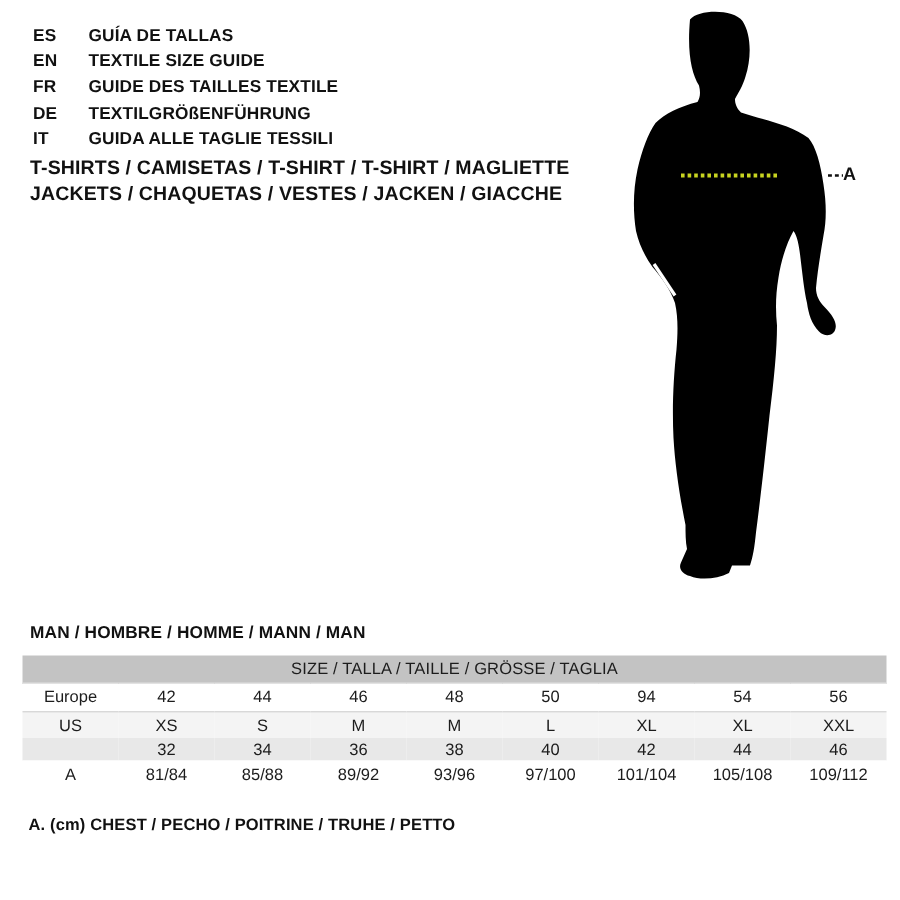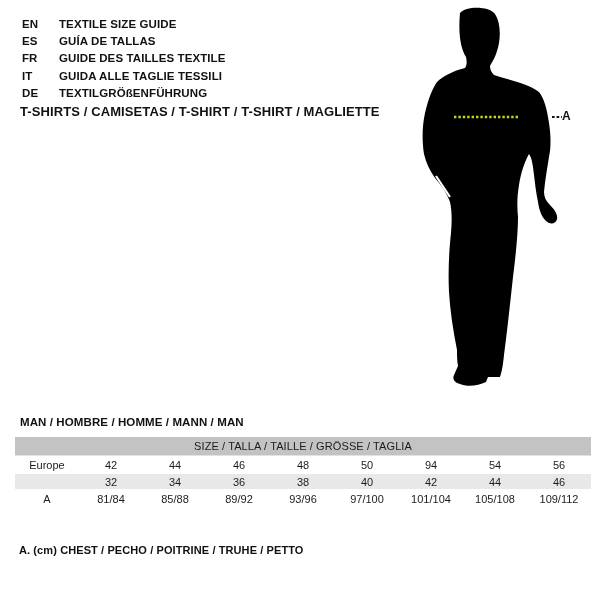--- a/index.html
+++ b/index.html
@@ -42,43 +42,44 @@
   tr.row-a td{background:#ffffff;height:19px;}
   td.lbl{text-align:left;padding-left:5px;margin-top:45px;}
   
   .footnote{position:absolute;left:19px;top:544px;font-size:11px;font-weight:700;letter-spacing:.1px;white-space:pre;}
 </style>
 </head>
 <body>
 
 <div class="lang-block">
   <div class="lang-row">
+    <span class="lang-code">ES</span>
+    <span class="lang-label">GUÍA DE TALLAS</span>
+  </div>
+  <div class="lang-row">
     <span class="lang-code">EN</span>
     <span class="lang-label">TEXTILE SIZE GUIDE</span>
-  </div>
-  <div class="lang-row">
-    <span class="lang-code">ES</span>
-    <span class="lang-label">GUÍA DE TALLAS</span>
   </div>
   <div class="lang-row">
     <span class="lang-code">FR</span>
     <span class="lang-label">GUIDE DES TAILLES TEXTILE</span>
   </div>
   <div class="lang-row">
+    <span class="lang-code">DE</span>
+    <span class="lang-label">TEXTILGRÖßENFÜHRUNG</span>
+  </div>
+  <div class="lang-row">
     <span class="lang-code">IT</span>
     <span class="lang-label">GUIDA ALLE TAGLIE TESSILI</span>
-  </div>
-  <div class="lang-row">
-    <span class="lang-code">DE</span>
-    <span class="lang-label">TEXTILGRÖßENFÜHRUNG</span>
   </div>
 </div>
 
 <div class="cat-block">
   <div class="cat-line">T-SHIRTS / CAMISETAS / T-SHIRT / T-SHIRT / MAGLIETTE</div>
+  <div class="cat-line">JACKETS / CHAQUETAS / VESTES / JACKEN / GIACCHE</div>
 </div>
 
 <div class="figure-wrap">
   <svg width="180" height="390" viewBox="0 0 180 390" xmlns="http://www.w3.org/2000/svg">
     <path fill="#000000" d="
       M 70 8
       C 76 1 99 1 105 9
       C 111 18 111 34 107 46
       C 105 53 102 57 100 61
       C 100 64 101 67 104 70
@@ -143,20 +144,31 @@
       <td class="lbl">Europe</td>
       <td>42</td>
       <td>44</td>
       <td>46</td>
       <td>48</td>
       <td>50</td>
       <td>94</td>
       <td>54</td>
       <td>56</td>
     </tr>
+    <tr class="row-us">
+      <td class="lbl">US</td>
+      <td>XS</td>
+      <td>S</td>
+      <td>M</td>
+      <td>M</td>
+      <td>L</td>
+      <td>XL</td>
+      <td>XL</td>
+      <td>XXL</td>
+    </tr>
     <tr class="row-blank">
       <td class="lbl"></td>
       <td>32</td>
       <td>34</td>
       <td>36</td>
       <td>38</td>
       <td>40</td>
       <td>42</td>
       <td>44</td>
       <td>46</td>

